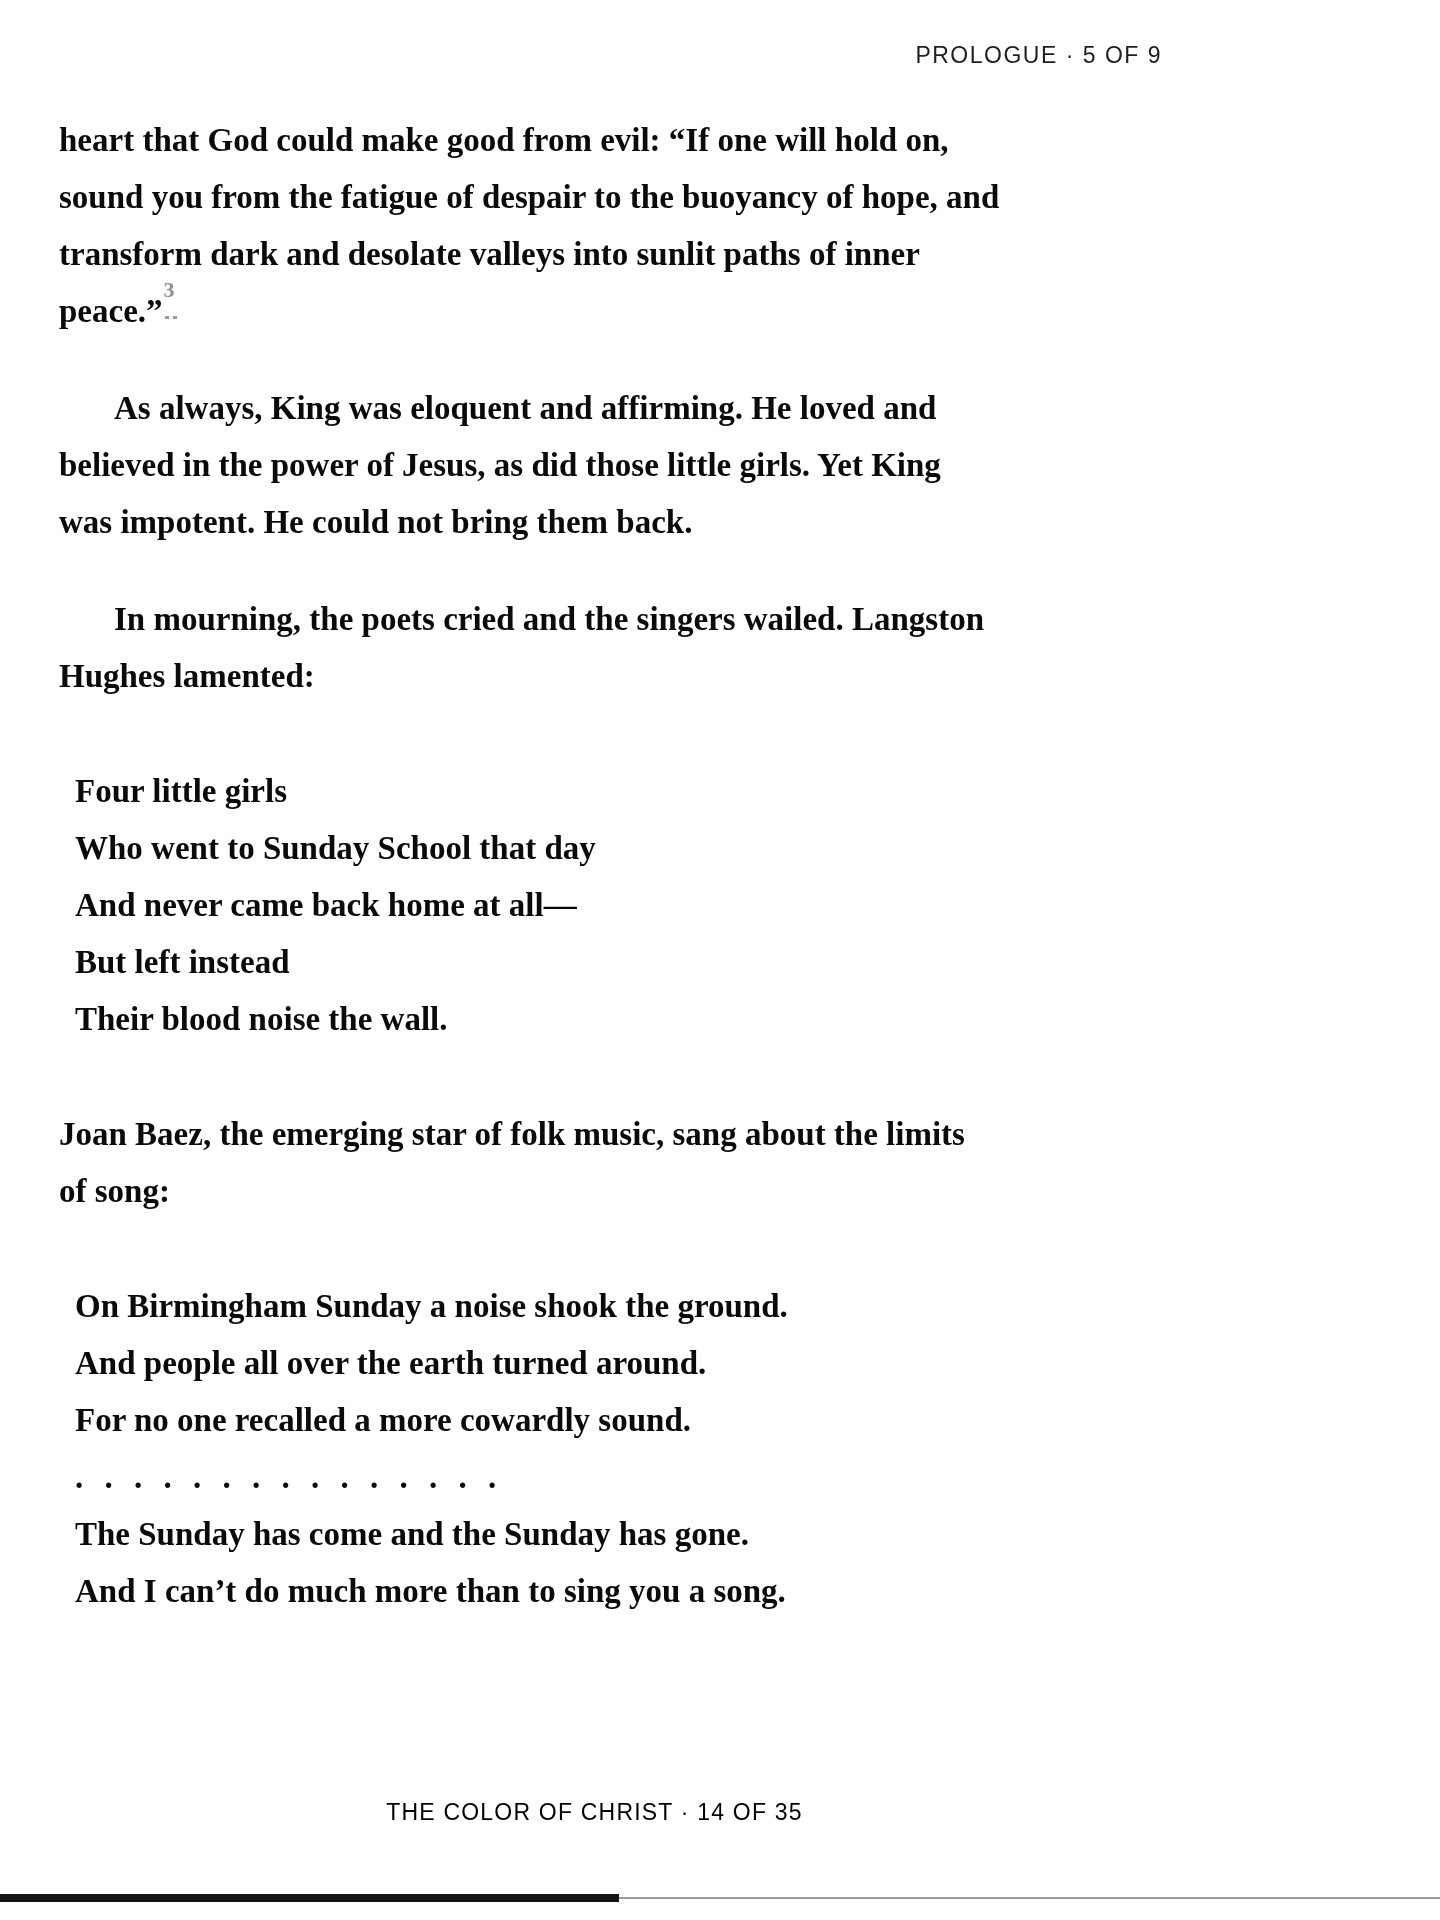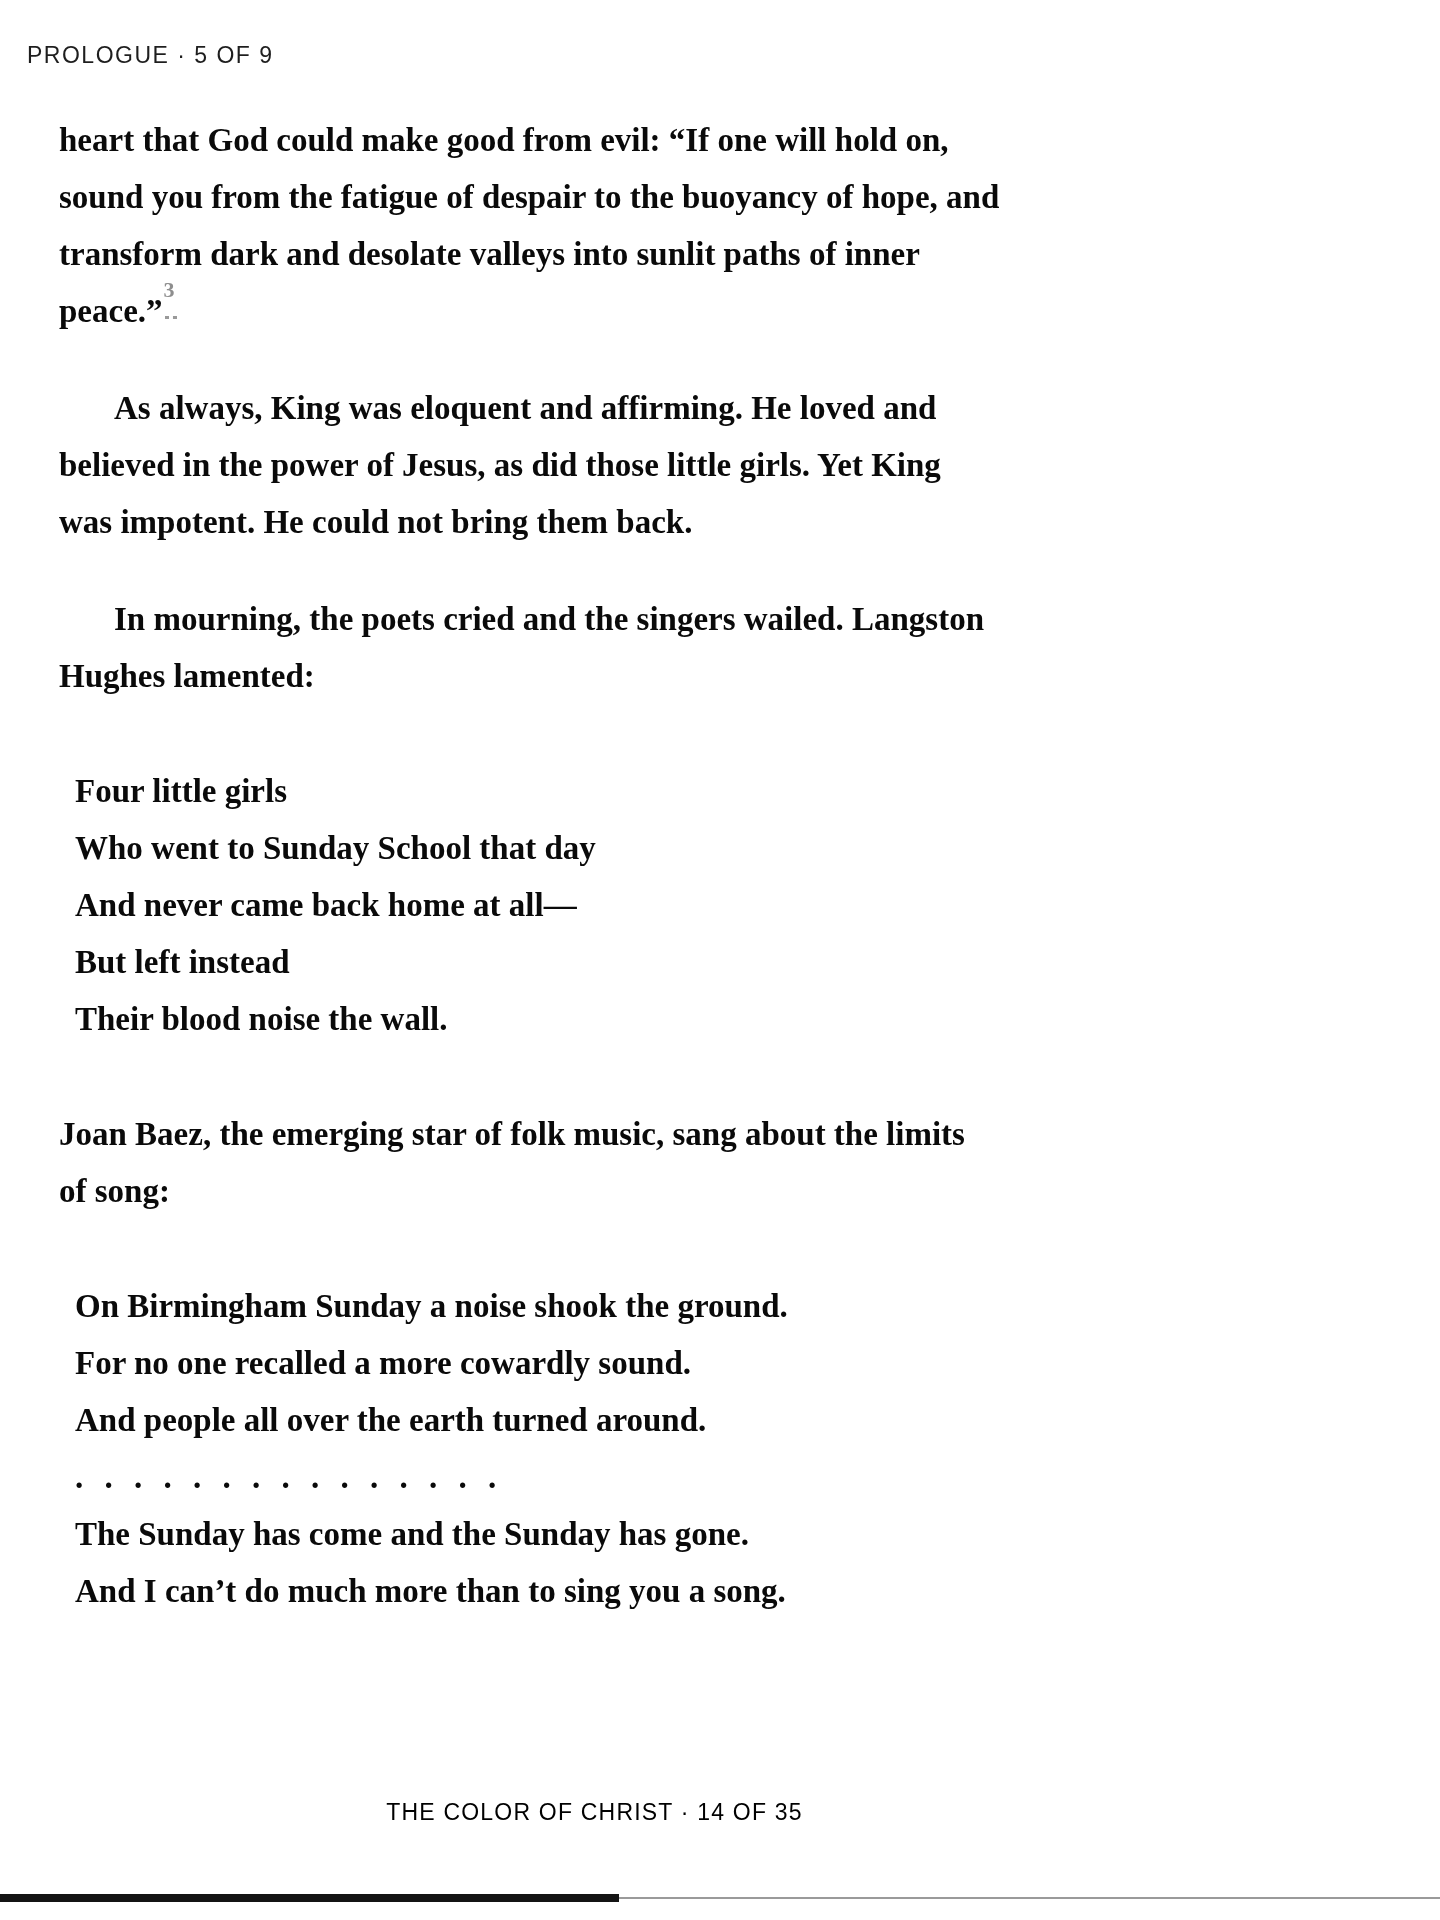--- a/index.html
+++ b/index.html
@@ -10,21 +10,21 @@
     height: 1920px;
     background: #ffffff;
     overflow: hidden;
     font-family: "Liberation Serif", serif;
   }
   .running-head {
     position: absolute;
     top: 42px;
     left: 27px;
     width: 1135px;
-    text-align: left;
+    text-align: right;
     font-family: "Liberation Sans", sans-serif;
     font-size: 23px;
     letter-spacing: 1.5px;
     color: #1e1e1e;
     white-space: nowrap;
   }
   .content {
     position: absolute;
     top: 112px;
     left: 27px;
@@ -132,22 +132,22 @@
     <div class="para gap-quote">
       <div>
           <div class="line">Joan Baez, the emerging star of folk music, sang about the limits</div>
           <div class="line">of song:</div>
         </div>
     </div>
 
     <div class="blockquote">
       <div>
           <div class="line">On Birmingham Sunday a noise shook the ground.</div>
+          <div class="line">And people all over the earth turned around.</div>
           <div class="line">For no one recalled a more cowardly sound.</div>
-          <div class="line">And people all over the earth turned around.</div>
         </div>
       <div class="line ellipsis-line">. . . . . . . . . . . . . . .</div>
       <div>
           <div class="line">The Sunday has come and the Sunday has gone.</div>
           <div class="line">And I can’t do much more than to sing you a song.</div>
         </div>
     </div>
 
   </div>
 

